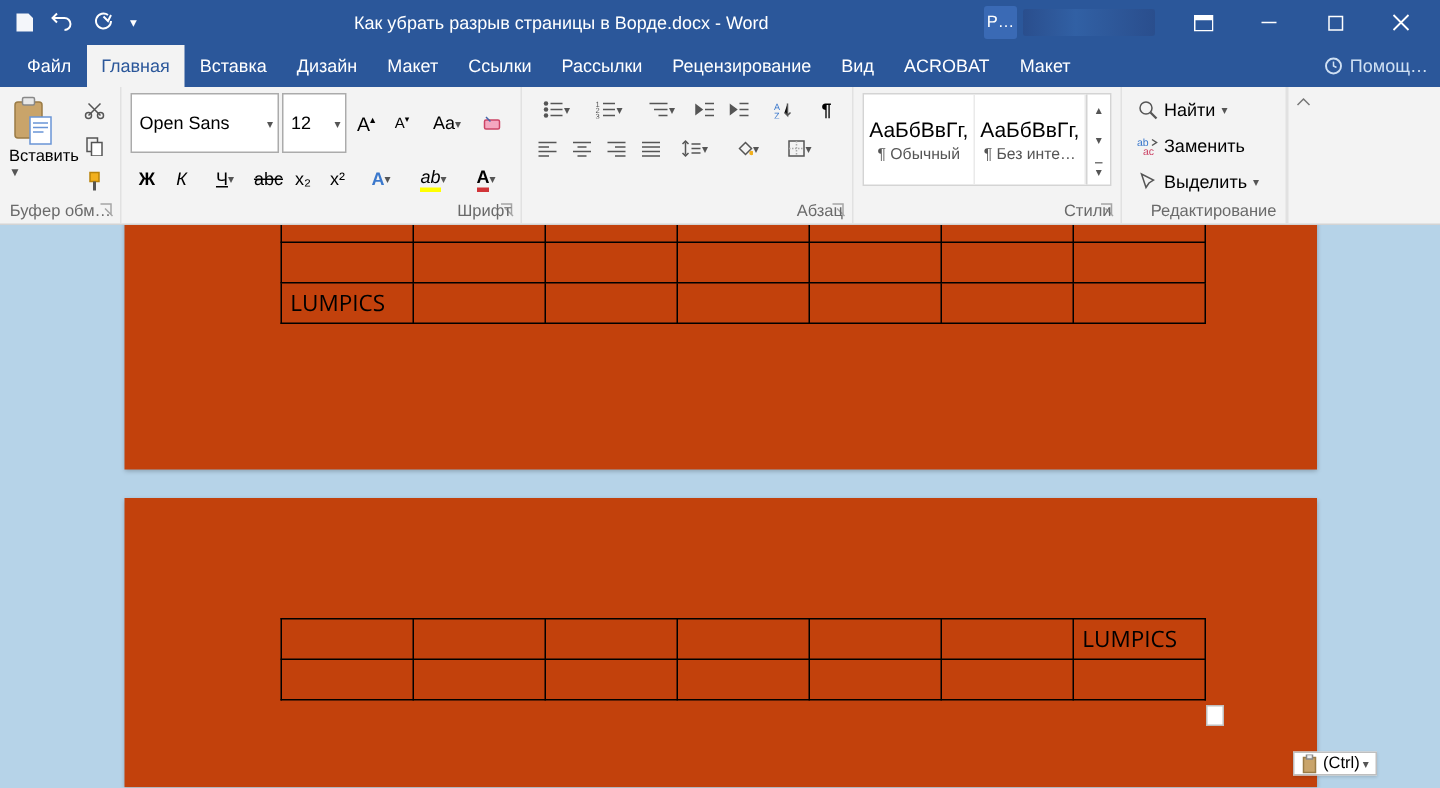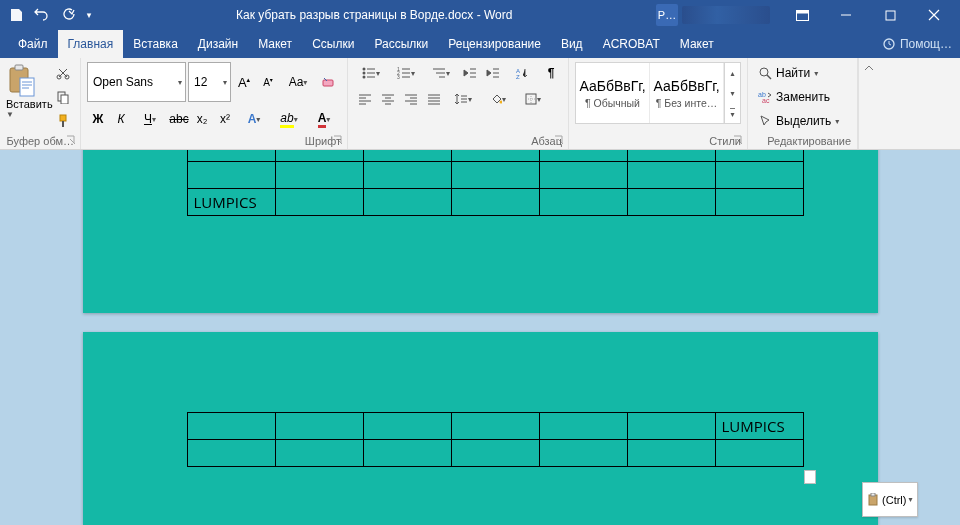--- a/index.html
+++ b/index.html
@@ -57,32 +57,32 @@
   .gal-scroll div { flex: 1; display: flex; align-items: center; justify-content: center; cursor: pointer; }
 
   
   .edit-col { display: flex; flex-direction: column; gap: 2px; }
   .edit-item { display: flex; align-items: center; height: 22px; padding: 0 4px; cursor: pointer; gap: 4px; font-size: 12px; white-space: nowrap; }
 
   .ribbon-collapse { width: 20px; border-left: 1px solid #e1e1e1; display: flex; align-items: flex-start; justify-content: center; padding-top: 4px; cursor: pointer; }
 
   
   .canvas { height: calc(525px - 30px - 28px - 92px); overflow: hidden; background: #b6d3e8; display: flex; flex-direction: column; align-items: center; padding-top: 0; }
-  .page { width: 795px; background: #14b8a6; box-shadow: 0 1px 3px rgba(0,0,0,.25); position: relative; }
+  .page { width: 795px; background: #c2410c; box-shadow: 0 1px 3px rgba(0,0,0,.25); position: relative; }
   .page.top { height: 180px; margin-top: -16px; }
   .page.bottom { height: 195px; margin-top: 19px; }
   .doc-table { border-collapse: collapse; position: absolute; }
   .doc-table td { border: 1px solid #000; height: 27px; font-family: "Open Sans", "Segoe UI", sans-serif; font-size: 15px; padding: 2px 6px; vertical-align: middle; }
   .t1 { top: 0; left: 104px; }
   .t2 { top: 80px; left: 104px; }
   .t1 td, .t2 td { width: 88px; }
   .t1 td:first-child { border-top: none; }
   .t1 tr:first-child td { border-top: none; }
 
-  .paste-options { position: absolute; right: -40px; bottom: 8px; display: flex; align-items: center; background: #fff; border: 1px solid #bfbfbf; height: 35px; padding: 0 4px; font-size: 11px; cursor: pointer; gap: 2px; box-shadow: 0 1px 2px rgba(0,0,0,.15); }
+  .paste-options { position: absolute; right: -40px; bottom: 8px; display: flex; align-items: center; background: #fff; border: 1px solid #bfbfbf; height: 16px; padding: 0 4px; font-size: 11px; cursor: pointer; gap: 2px; box-shadow: 0 1px 2px rgba(0,0,0,.15); }
   .tbl-insert-stub { position: absolute; width: 12px; height: 14px; border: 1px solid #bfbfbf; background: #fff; }
   
   .caret, .dd { font-size: 8px; color: #555; }
   svg { display: block; }
 </style>
 </head>
 <body>
 
 <div class="titlebar">
   <div class="qat">

